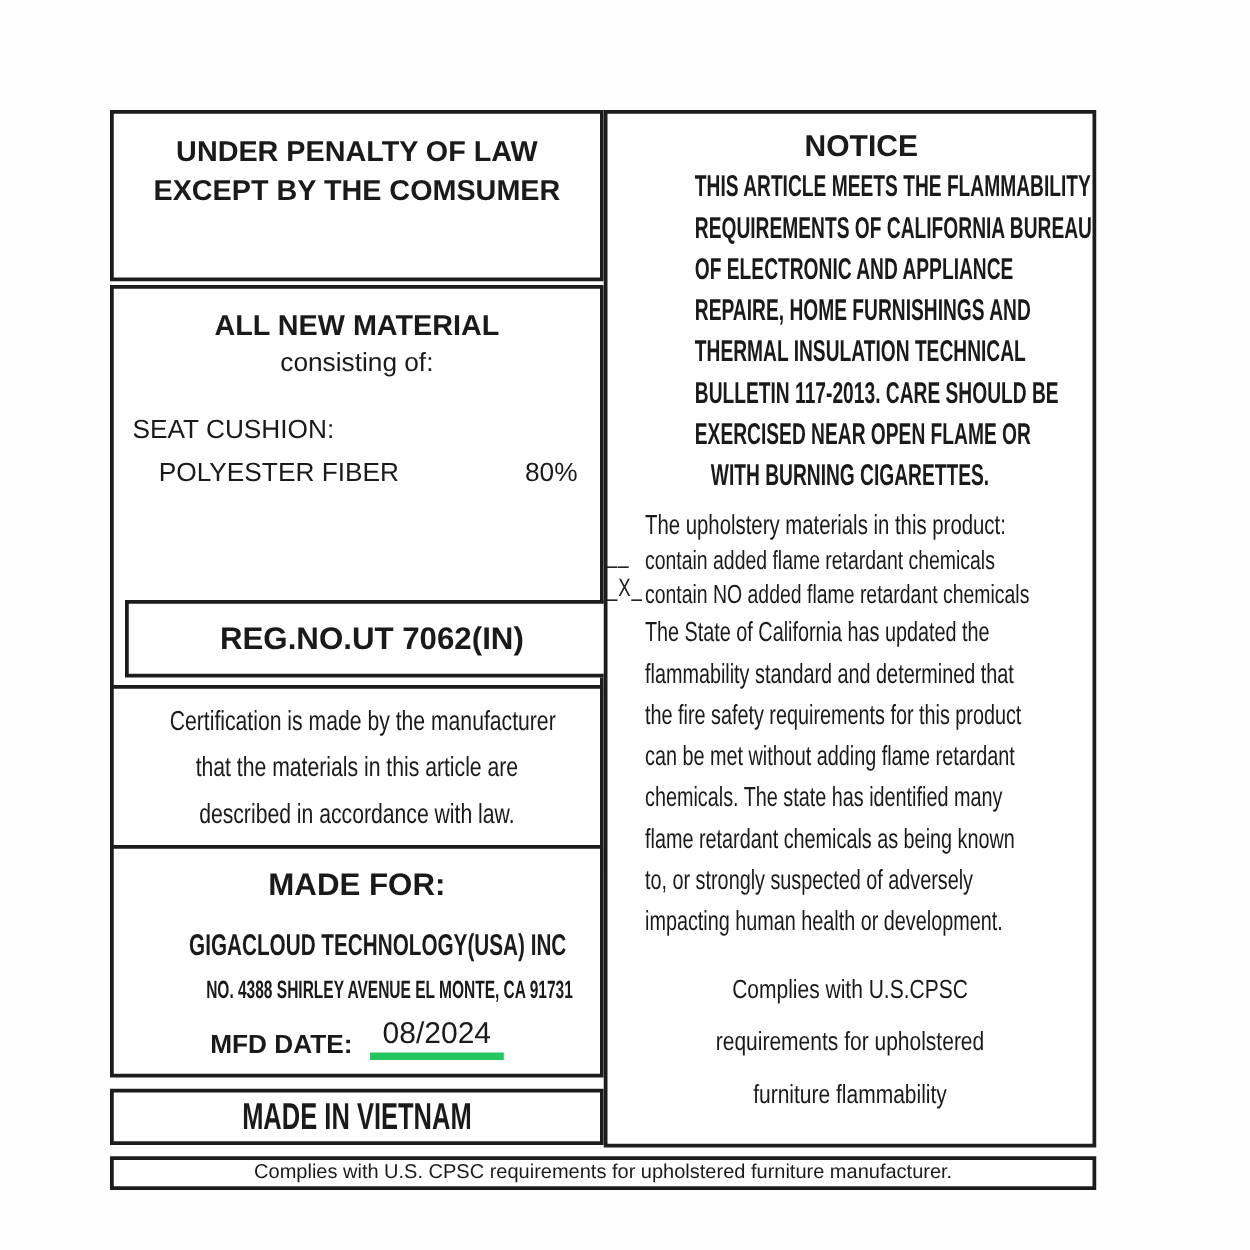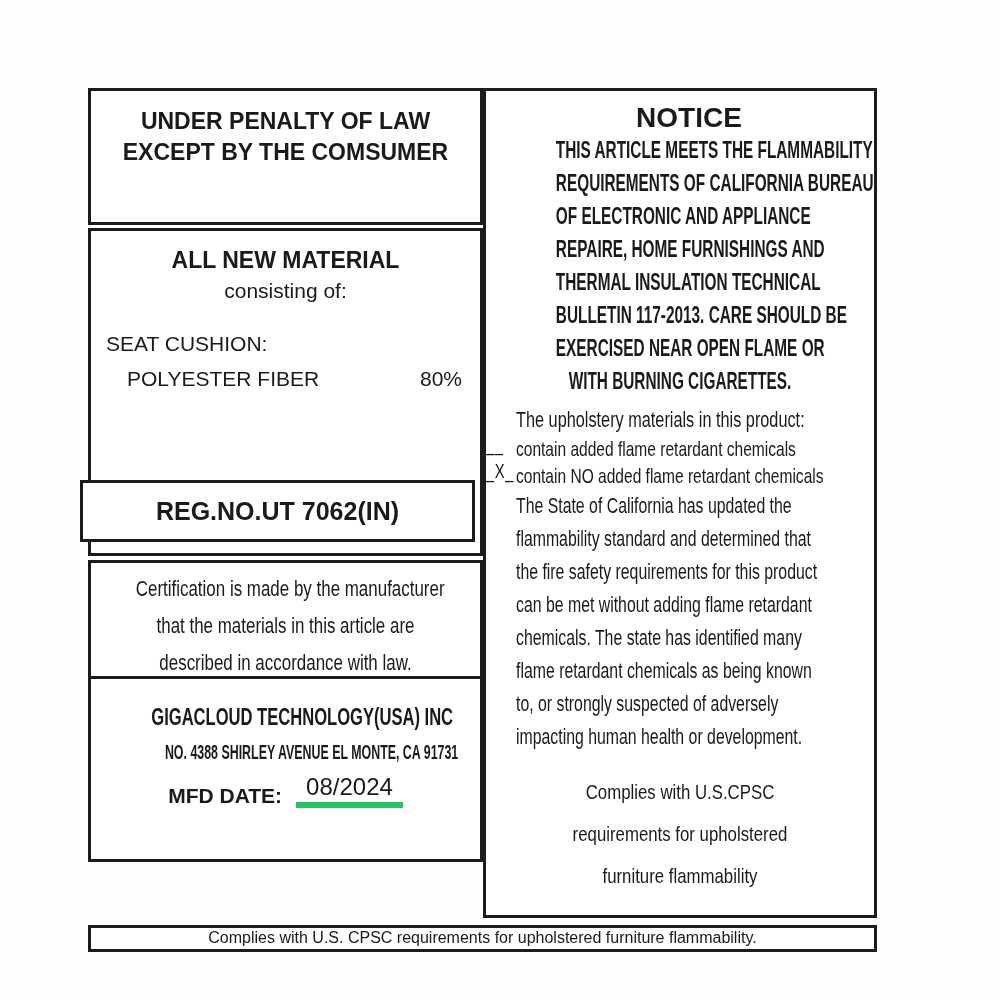--- a/index.html
+++ b/index.html
@@ -13,37 +13,37 @@
 
   
   .penalty-box{left:88px;top:88px;width:395px;height:137px;padding-top:15px;}
   .penalty-line{line-height:31px;font-size:23px;font-weight:700;}
   .material-box{left:88px;top:228px;width:395px;height:328px;padding-top:13px;}
   .mat-title{line-height:32px;font-size:23px;font-weight:700;}
   .mat-sub{line-height:30px;font-size:21px;}
   .mat-section{margin-top:22px;padding-left:15px;line-height:32px;font-size:21px;}
   .mat-row{display:flex;justify-content:space-between;padding:0 18px 0 36px;
            line-height:38px;font-size:21px;}
-  .reg-box{left:80px;top:480px;width:395px;height:62px;}
+  .reg-box{left:100px;top:480px;width:395px;height:62px;}
   .reg-line{line-height:56px;font-size:25px;font-weight:700;}
-  .cert-box{left:88px;top:560px;width:395px;height:153px;padding-top:7px;}
+  .cert-box{left:88px;top:548px;width:395px;height:153px;padding-top:7px;}
   .cert-line{line-height:37px;font-size:22px;transform:scaleX(0.77);}
   .madefor-box{left:88px;top:676px;width:395px;height:186px;padding-top:9px;}
   .mf-title{line-height:40px;font-size:25px;font-weight:700;}
   .mf-company{margin-top:10px;line-height:38px;font-size:24px;font-weight:700;transform:scaleX(0.69);}
   .mf-address{line-height:32px;font-size:20px;font-weight:700;transform:scaleX(0.62);}
   .mf-row{margin-top:5px;display:flex;justify-content:center;align-items:flex-end;gap:14px;}
   .mf-label{font-size:21px;font-weight:700;}
   .mf-value{font-size:24px;border-bottom:6px solid #22c55e;padding:0 10px 1px 10px;}
   .vietnam-box{left:88px;top:871px;width:395px;height:45px;}
   .vn-line{line-height:39px;font-size:30px;font-weight:700;transform:scaleX(0.68);}
 
   
   .notice-box{left:483px;top:88px;width:394px;height:830px;padding-top:12px;}
-  .nt-title{line-height:30px;font-size:28px;font-weight:700;margin-left:18px;}
+  .nt-title{line-height:30px;font-size:24px;font-weight:700;margin-left:18px;}
   .nt-line{line-height:33px;font-size:24px;font-weight:700;transform:scaleX(0.64);}
   .nt-body{position:relative;text-align:center;padding-left:30px;margin-top:8px;}
   .nt-intro{line-height:30px;font-size:22px;transform:scaleX(0.74);}
   .opt-row{position:relative;line-height:27px;font-size:21px;transform:scaleX(0.74);}
   .opt-mark{position:absolute;left:-41px;top:-4px;font-size:20px;letter-spacing:1px;
             transform:none;white-space:nowrap;}
   .para-line{line-height:33px;font-size:22px;transform:scaleX(0.72);}
   .complies-wrap{margin-top:18px;}
   .cmp-line{line-height:42px;font-size:21px;transform:scaleX(0.80);}
 
@@ -75,28 +75,32 @@
     <div class="reg-line">REG.NO.UT 7062(IN)</div>
   </div>
 
   <div class="box cert-box ctr">
     <div class="cert-line sx ox-c">Certification is made by the manufacturer</div>
     <div class="cert-line sx ox-c">that the materials in this article are</div>
     <div class="cert-line sx ox-c">described in accordance with law.</div>
   </div>
 
   <div class="box madefor-box ctr">
+    <div class="mf-title">MADE FOR:</div>
     <div class="mf-company sx ox-c">GIGACLOUD TECHNOLOGY(USA) INC</div>
     <div class="mf-address sx ox-c">NO. 4388 SHIRLEY AVENUE EL MONTE, CA 91731</div>
     <div class="mf-row">
       <span class="mf-label">MFD DATE:</span>
       <span class="mf-value">08/2024</span>
     </div>
   </div>
 
+  <div class="box vietnam-box ctr">
+    <div class="vn-line sx ox-c">MADE IN VIETNAM</div>
+  </div>
 
   <div class="box notice-box ctr">
     <div class="nt-title">NOTICE</div>
     <div class="nt-line sx ox-c">THIS ARTICLE MEETS THE FLAMMABILITY</div>
     <div class="nt-line sx ox-c">REQUIREMENTS OF CALIFORNIA BUREAU</div>
     <div class="nt-line sx ox-c">OF ELECTRONIC AND APPLIANCE</div>
     <div class="nt-line sx ox-c">REPAIRE, HOME FURNISHINGS AND</div>
     <div class="nt-line sx ox-c">THERMAL INSULATION TECHNICAL</div>
     <div class="nt-line sx ox-c">BULLETIN 117-2013. CARE SHOULD BE</div>
     <div class="nt-line sx ox-c">EXERCISED NEAR OPEN FLAME OR</div>
@@ -123,16 +127,16 @@
     </div>
 
     <div class="complies-wrap">
       <div class="cmp-line sx ox-c">Complies with U.S.CPSC</div>
       <div class="cmp-line sx ox-c">requirements for upholstered</div>
       <div class="cmp-line sx ox-c">furniture flammability</div>
     </div>
   </div>
 
   <div class="box footer-box ctr">
-    <div class="footer-line">Complies with U.S. CPSC requirements for upholstered furniture flammability.</div>
+    <div class="footer-line">Complies with U.S. CPSC requirements for upholstered furniture manufacturer.</div>
   </div>
 
 </div>
 
 </body></html>

